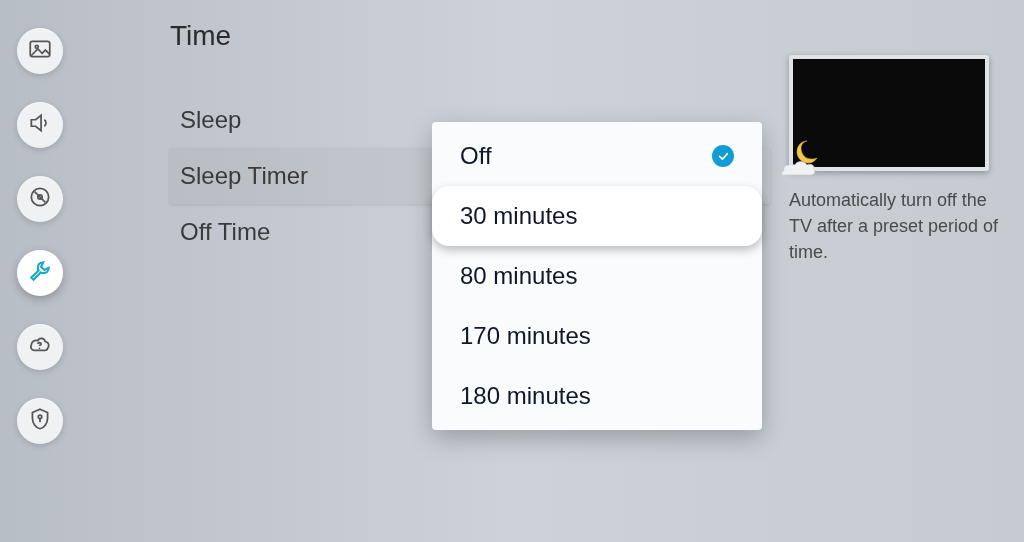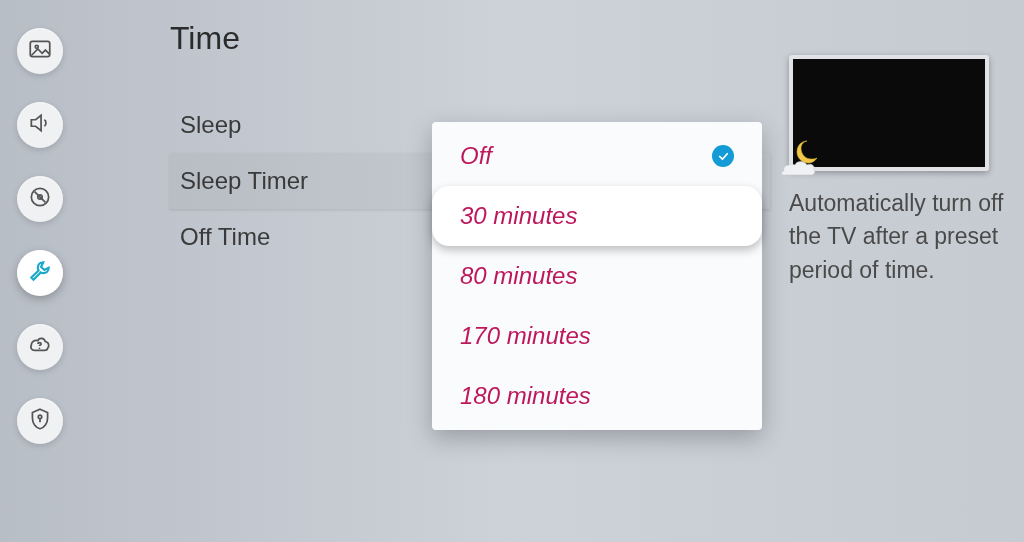--- a/index.html
+++ b/index.html
@@ -45,21 +45,21 @@
   .sidebar-item.active .stroke { stroke: #1aa9c9; stroke-width: 2; }
 
   
   .main {
     position: absolute;
     left: 170px;
     top: 20px;
     width: 600px;
   }
   .page-title {
-    font-size: 32px;
+    font-size: 28px;
     color: #2b2b2b;
     font-weight: 400;
     margin-bottom: 40px;
   }
   .menu-item {
     font-size: 24px;
     color: #3a3a3a;
     padding: 14px 10px;
     cursor: pointer;
   }
@@ -78,23 +78,22 @@
     border-radius: 4px;
     box-shadow: 0 8px 24px rgba(0,0,0,0.25);
     padding: 4px 0;
   }
   .dropdown-item {
     display: flex;
     justify-content: space-between;
     align-items: center;
     padding: 16px 28px;
     font-size: 24px;
-    color: #be185d;
+    color: #0f172a;
     cursor: pointer;
-    font-style: italic;
   }
   .dropdown-item.highlight {
     background: #ffffff;
     box-shadow: 0 4px 10px rgba(0,0,0,0.25);
     position: relative;
     z-index: 2;
     border-radius: 17px;
   }
   .check-badge {
     width: 22px;
@@ -125,21 +124,21 @@
     margin-bottom: 16px;
   }
   .moon-cloud {
     position: absolute;
     left: -14px;
     bottom: -10px;
     width: 46px;
     height: 40px;
   }
   .info-text {
-    font-size: 23px;
+    font-size: 18px;
     color: #4a4a4a;
     line-height: 1.45;
     padding-right: 8px;
   }
 </style>
 </head>
 <body>
 
 <div class="sidebar">
   <div class="sidebar-item">

